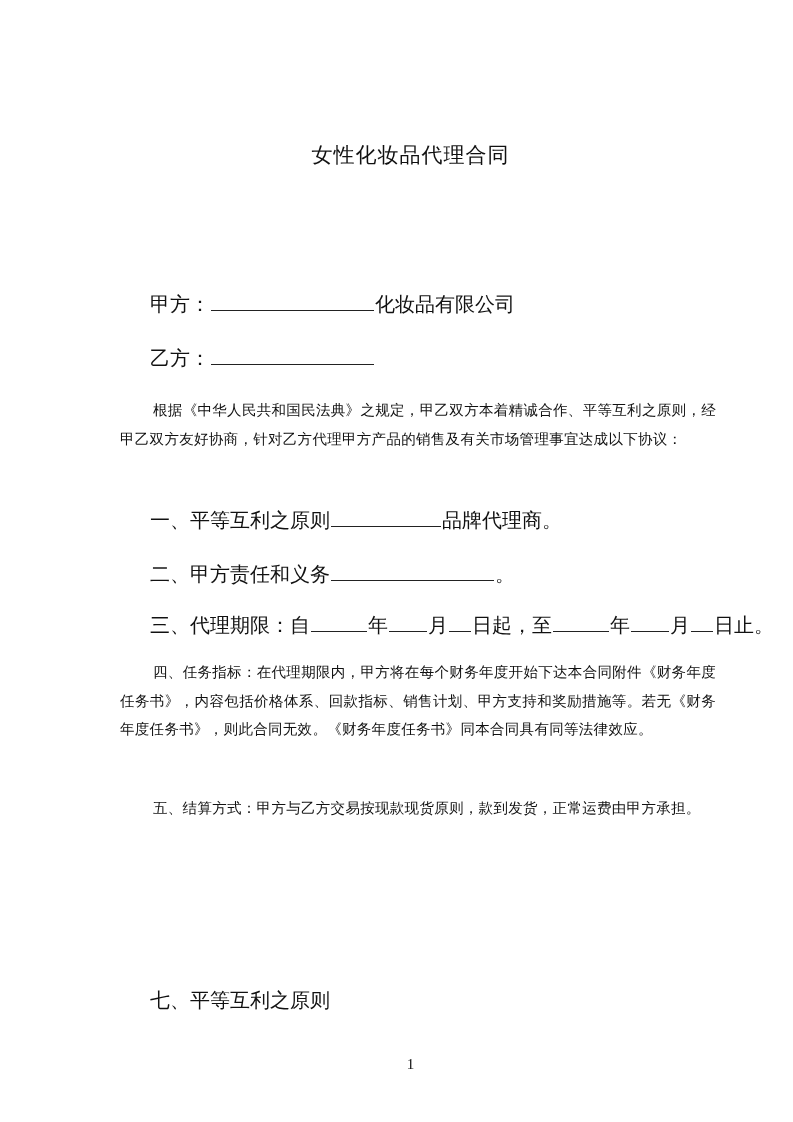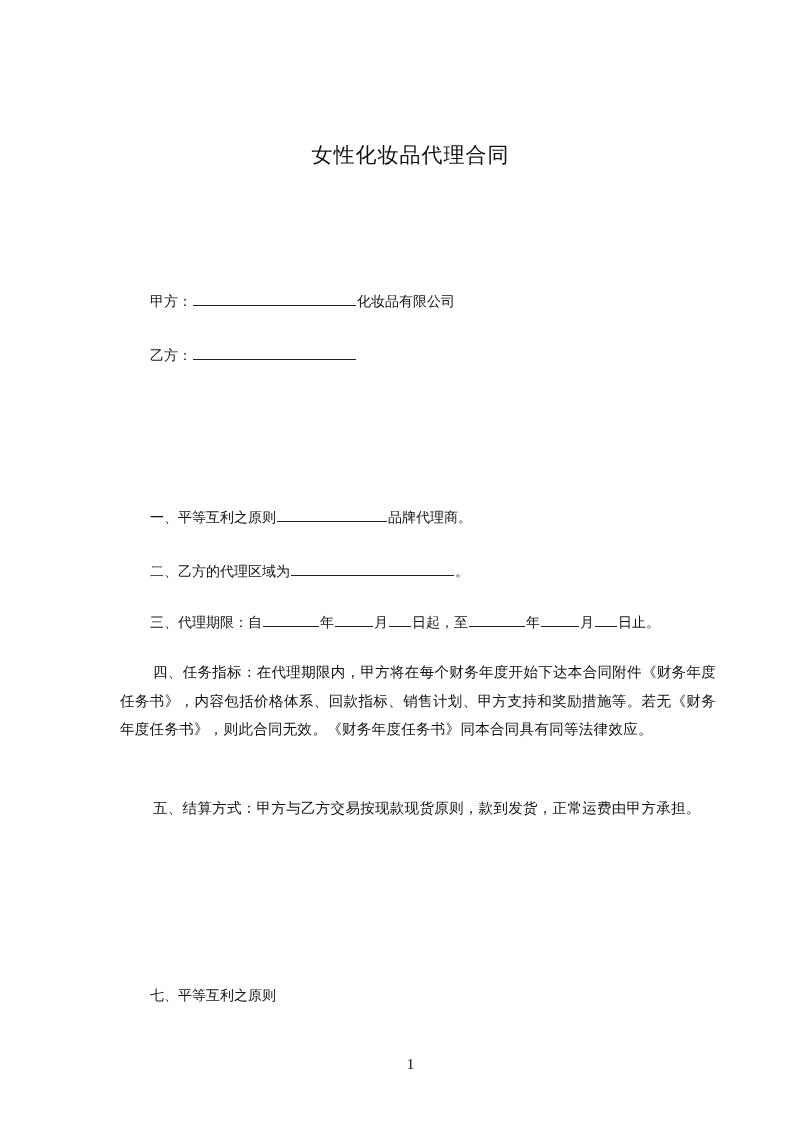--- a/index.html
+++ b/index.html
@@ -1,21 +1,21 @@
 <!DOCTYPE html>
 <html><head>
 <meta charset="utf-8">
 <style>
   html, body { margin: 0; padding: 0; background: #ffffff; }
   body { width: 793px; height: 1122px; position: relative; overflow: hidden;
          font-family: "DejaVu Sans", "Liberation Sans", sans-serif; color: #111111; }
   .page { position: absolute; left: 14px; top: 0; width: 793px; height: 1122px; background: #fff; }
   .title { position: absolute; top: 141px; left: 0; width: 793px; text-align: center;
            font-size: 21px; letter-spacing: 1px; color: #111; }
-  .line { position: absolute; left: 136px; font-size: 14px; white-space: nowrap; }
+  .line { position: absolute; left: 136px; font-size: 20px; white-space: nowrap; }
   .blank { display: inline-block; border-bottom: 1px solid #222; height: 14px; vertical-align: baseline; margin: 0 1px; }
   .para { position: absolute; left: 106px; width: 596px; font-size: 14.5px; line-height: 28.5px;
           text-align: justify; text-indent: 33px; letter-spacing: 0.3px; }
   .pagenum { position: absolute; top: 1056px; left: 0; width: 793px; text-align: center;
              font-family: "Liberation Serif", "DejaVu Serif", serif; font-size: 15px; }
 </style>
 </head>
 <body>
 
 <div class="page">
@@ -23,27 +23,28 @@
   <div class="title">女性化妆品代理合同</div>
 
   <div class="line" style="top:291px;">
     <span>甲方：</span><span class="blank" style="width:163px;"></span><span>化妆品有限公司</span>
   </div>
 
   <div class="line" style="top:345px;">
     <span>乙方：</span><span class="blank" style="width:163px;"></span>
   </div>
 
+  <div class="para" style="top:396px;">根据《中华人民共和国民法典》之规定，甲乙双方本着精诚合作、平等互利之原则，经甲乙双方友好协商，针对乙方代理甲方产品的销售及有关市场管理事宜达成以下协议：</div>
 
   <div class="line" style="top:507px;">
     <span>一、平等互利之原则</span><span class="blank" style="width:110px;"></span><span>品牌代理商。</span>
   </div>
 
   <div class="line" style="top:561px;">
-    <span>二、乙方的代理区域为</span><span class="blank" style="width:163px;"></span><span>。</span>
+    <span>二、甲方责任和义务</span><span class="blank" style="width:163px;"></span><span>。</span>
   </div>
 
   <div class="line" style="top:612px;">
     <span>三、代理期限：自</span><span class="blank" style="width:56px;"></span><span>年</span><span class="blank" style="width:38px;"></span><span>月</span><span class="blank" style="width:22px;"></span><span>日起，至</span><span class="blank" style="width:56px;"></span><span>年</span><span class="blank" style="width:38px;"></span><span>月</span><span class="blank" style="width:22px;"></span><span>日止。</span>
   </div>
 
   <div class="para" style="top:794px;">五、结算方式：甲方与乙方交易按现款现货原则，款到发货，正常运费由甲方承担。</div>
 
   <div class="para" style="top:658px;">四、任务指标：在代理期限内，甲方将在每个财务年度开始下达本合同附件《财务年度任务书》，内容包括价格体系、回款指标、销售计划、甲方支持和奖励措施等。若无《财务年度任务书》，则此合同无效。《财务年度任务书》同本合同具有同等法律效应。</div>
 

